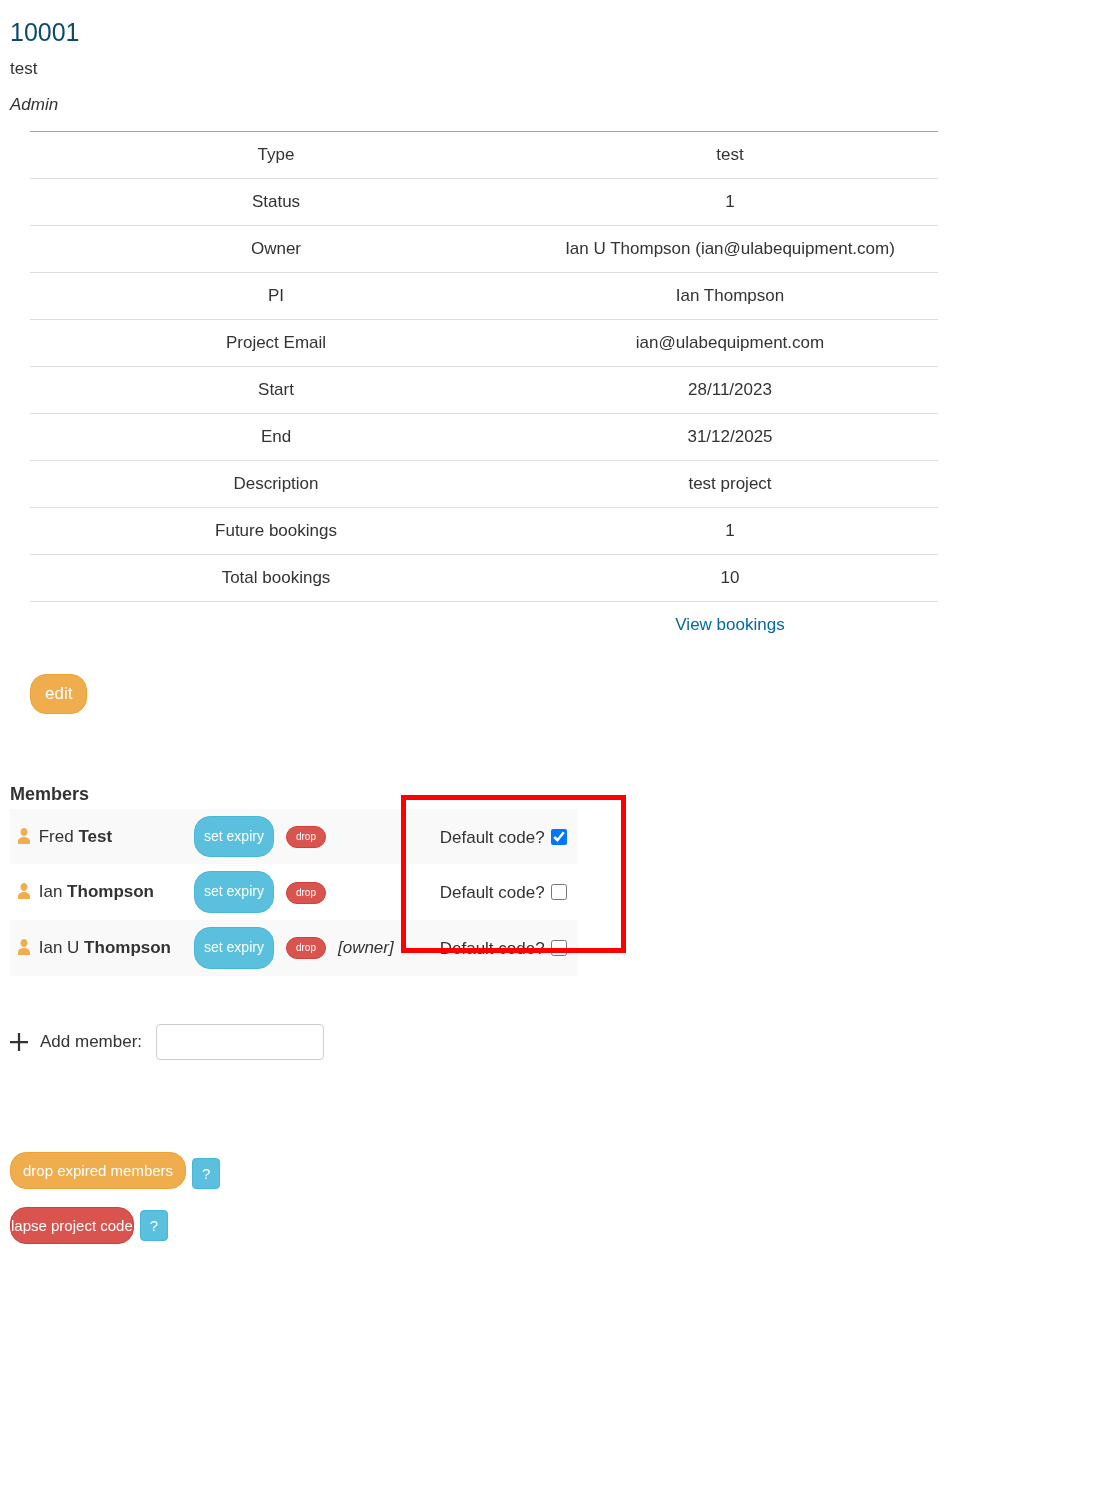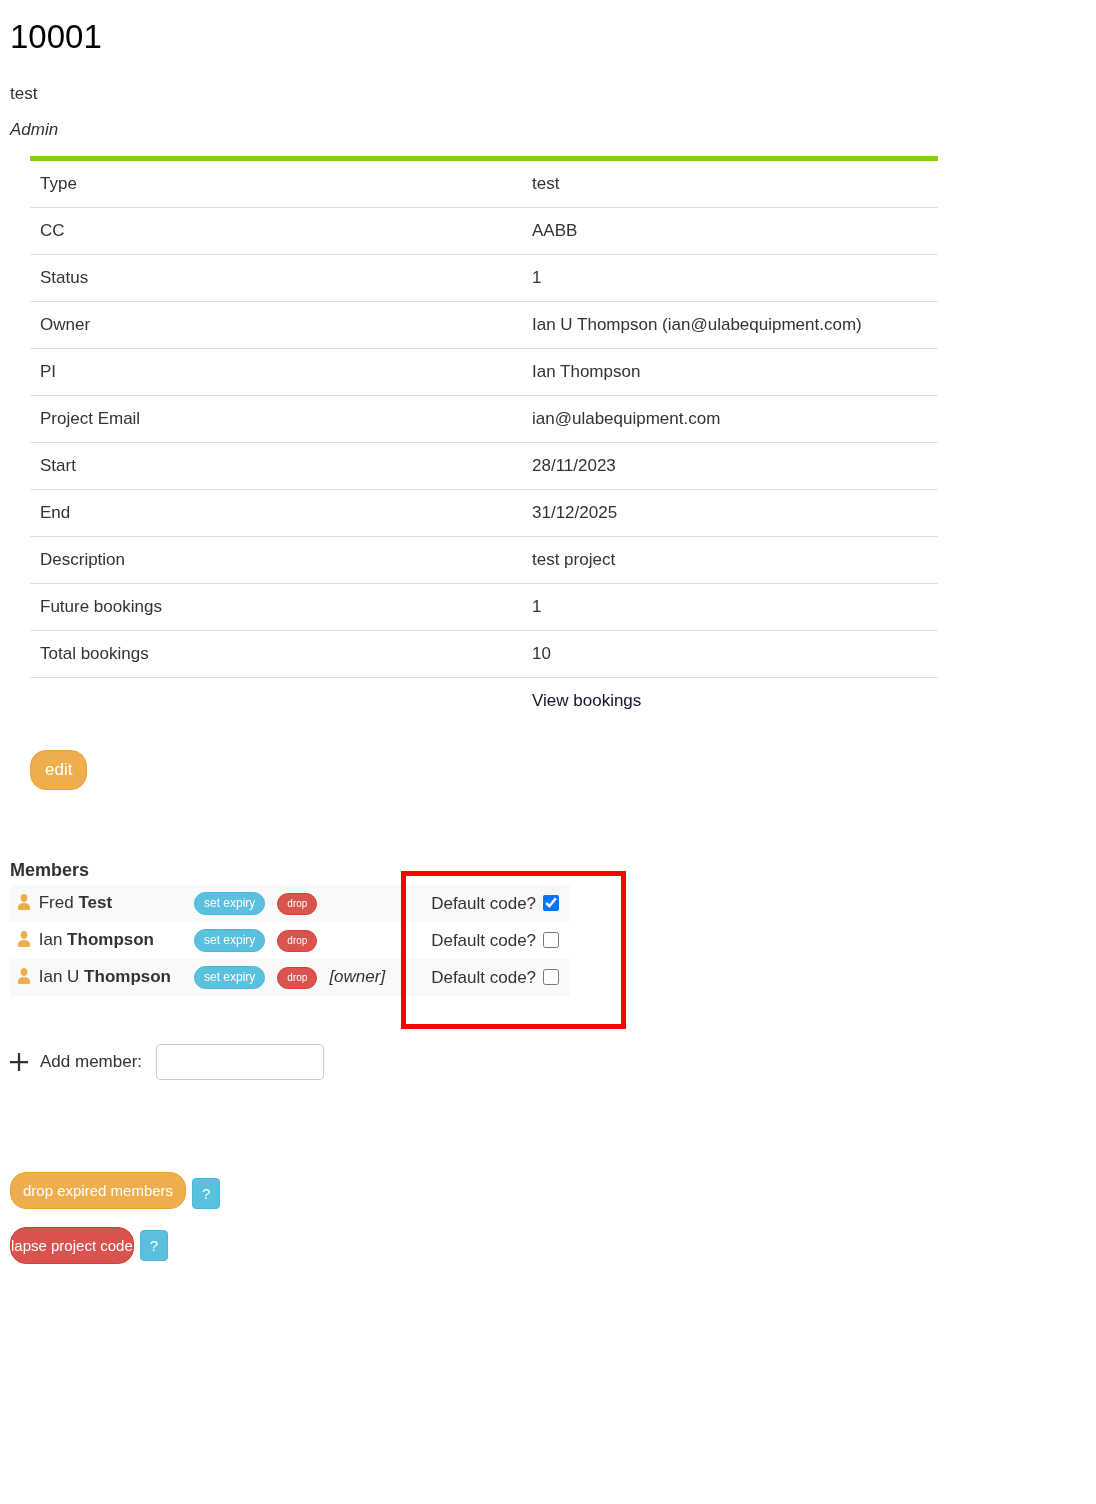--- a/index.html
+++ b/index.html
@@ -5,56 +5,57 @@
   * { box-sizing: border-box; }
   body {
     font-family: -apple-system, "Helvetica Neue", Helvetica, Arial, sans-serif;
     font-size: 16px;
     color: #333;
     margin: 0;
     padding: 10px;
     width: 1096px;
   }
   h1 {
-    font-size: 33px;
+    font-size: 25px;
     font-weight: 400;
-    margin: 8px 0 28px 0;
-    color: #000000;
+    margin: 8px 0 12px 0;
+    color: #0c4a6e;
   }
   .subtitle {
     font-size: 17px;
     margin: 0 0 16px 0;
   }
   .admin-label {
     font-style: italic;
     font-size: 17px;
     margin: 0 0 16px 0;
   }
   .details-table {
     width: 908px;
     margin-left: 20px;
     border-collapse: collapse;
-    border-top: 5px solid #84cc16;
+    border-top: 1px solid #84cc16;
+    text-align: center;
   }
   .details-table td {
     padding: 13px 10px;
     border-bottom: 1px solid #ddd;
     font-size: 17px;
     vertical-align: top;
   }
   .details-table td.label-cell {
     width: 492px;
   }
   .details-table td.value-cell {
   }
   .view-bookings-row td {
     border-bottom: none;
   }
   .link {
-    color: #0f172a;
+    color: #0369a1;
     text-decoration: none;
     cursor: pointer;
   }
   .btn {
     display: inline-block;
     padding: 5px 10px;
     border-radius: 16px;
     border: 1px solid transparent;
     color: #fff;
     font-size: 14px;
@@ -65,22 +66,22 @@
   .btn-edit {
     background: #f0ad4e;
     border-color: #eea236;
     font-size: 17px;
     padding: 7px 14px;
     margin: 26px 0 0 20px;
   }
   .btn-info {
     background: #5bc0de;
     border-color: #46b8da;
-    font-size: 12px;
-    padding: 2px 9px;
+    font-size: 14px;
+    padding: 10px 9px;
   }
   .btn-danger {
     background: #d9534f;
     border-color: #d43f3a;
     font-size: 10px;
     padding: 3px 9px;
   }
   .btn-warning {
     background: #f0ad4e;
     border-color: #eea236;
@@ -194,24 +195,20 @@
 
 <h1>10001</h1>
 <div class="subtitle">test</div>
 <div class="admin-label">Admin</div>
 
 <table class="details-table">
   <tbody id="details-body">
       <tr>
         <td class="label-cell">Type</td>
         <td class="value-cell">test</td>
-      </tr>
-      <tr>
-        <td class="label-cell">CC</td>
-        <td class="value-cell">AABB</td>
       </tr>
       <tr>
         <td class="label-cell">Status</td>
         <td class="value-cell">1</td>
       </tr>
       <tr>
         <td class="label-cell">Owner</td>
         <td class="value-cell">Ian U Thompson (ian@ulabequipment.com)</td>
       </tr>
       <tr>

